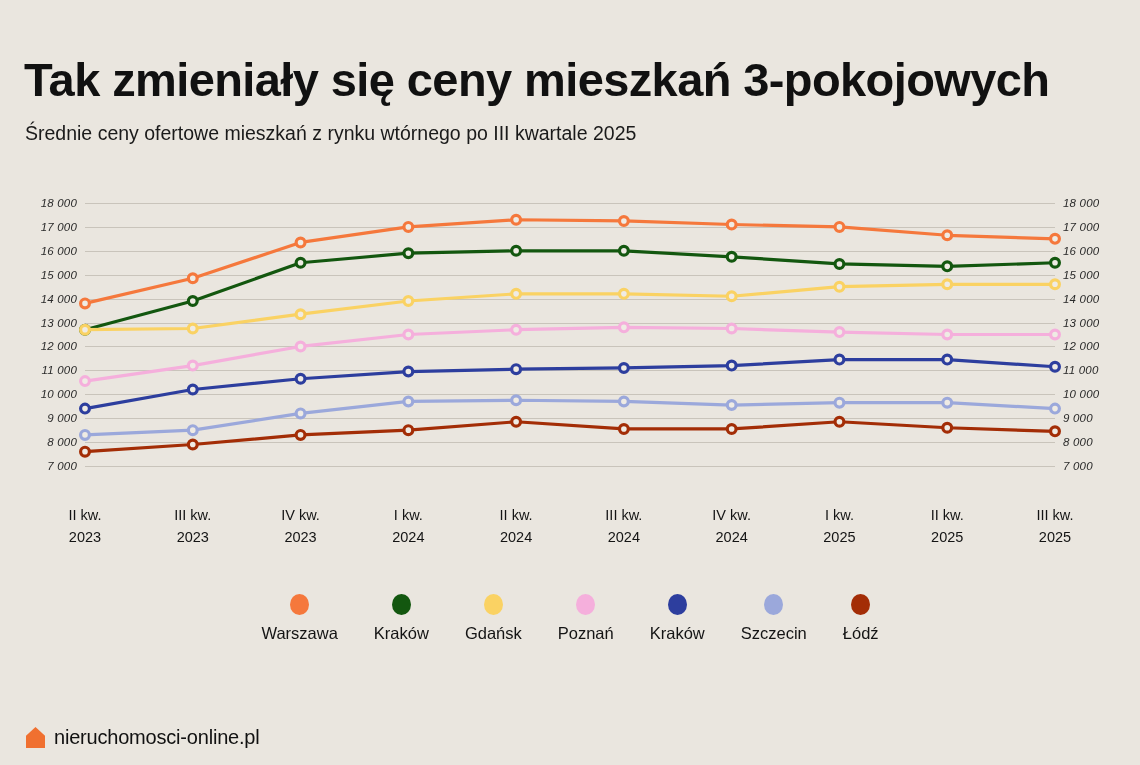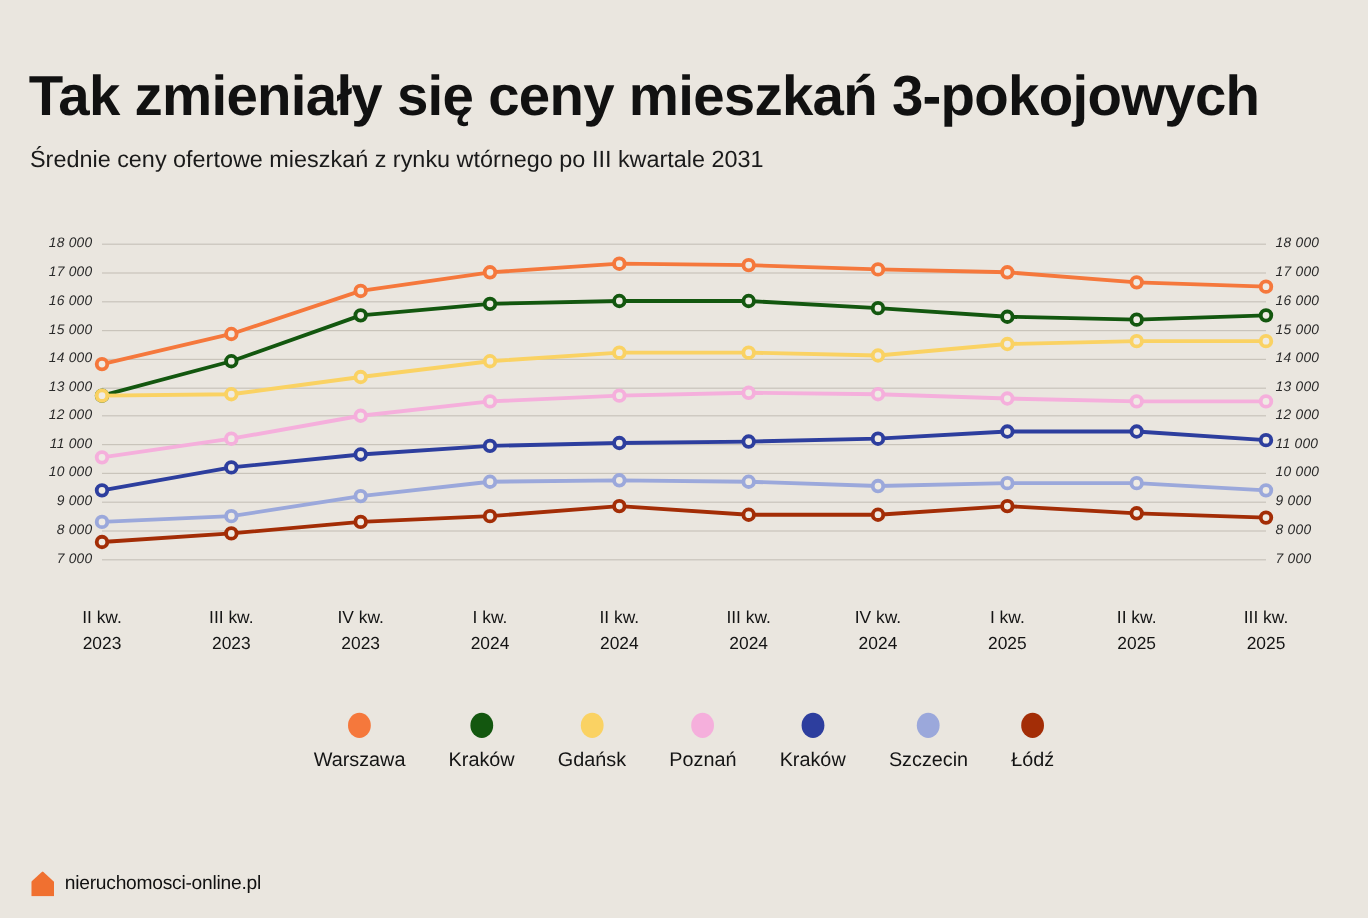--- a/index.html
+++ b/index.html
@@ -120,42 +120,42 @@
     align-items: center;
     gap: 9px;
   }
   .logo-mark {
     width: 19px; height: 21px;
     background: #F07030;
     clip-path: polygon(50% 0%, 100% 42%, 100% 100%, 0% 100%, 0% 42%);
     flex: none;
   }
   .logo-text {
-    font-size: 16px;
+    font-size: 20px;
     color: #111111;
     letter-spacing: -0.2px;
     white-space: nowrap;
   }
   .source {
     position: absolute;
     right: 26px; top: 712px;
     width: 440px;
     text-align: right;
     font-size: 13.2px;
     line-height: 24px;
     color: #A8A29A;
   }
 </style>
 </head>
 <body>
 
 <div id="page">
 
   <div class="title">Tak zmieniały się ceny mieszkań 3-pokojowych</div>
-  <div class="subtitle">Średnie ceny ofertowe mieszkań z rynku wtórnego po III kwartale 2031</div>
+  <div class="subtitle">Średnie ceny ofertowe mieszkań z rynku wtórnego po III kwartale 2025</div>
 
   <div class="chart-area">
     <div class="plot" id="plot">
       <div id="gridlines">
           <div class="gridline" style="top: 0px;"></div>
           <div class="gridline" style="top: 23.9091px;"></div>
           <div class="gridline" style="top: 47.8182px;"></div>
           <div class="gridline" style="top: 71.7273px;"></div>
           <div class="gridline" style="top: 95.6364px;"></div>
           <div class="gridline" style="top: 119.545px;"></div>

